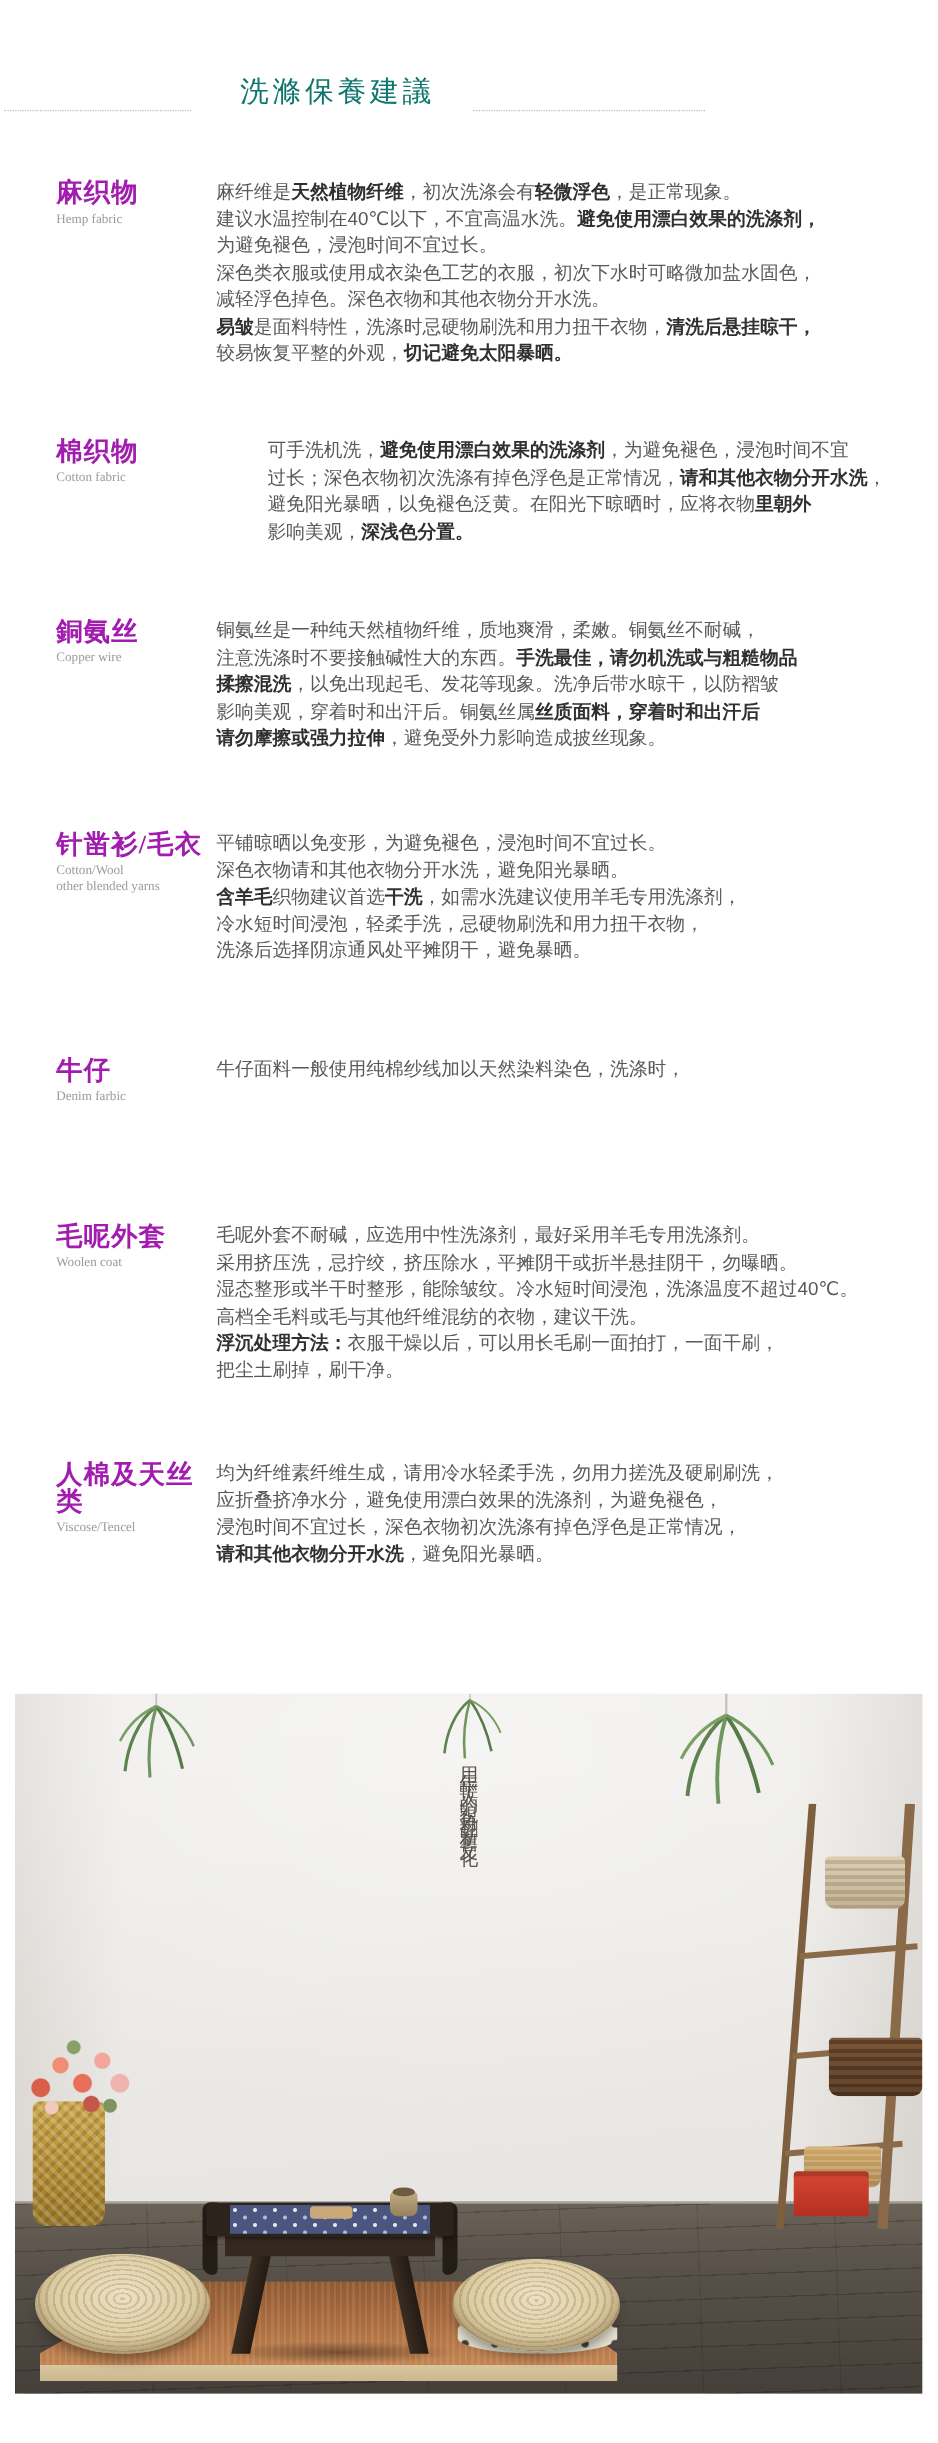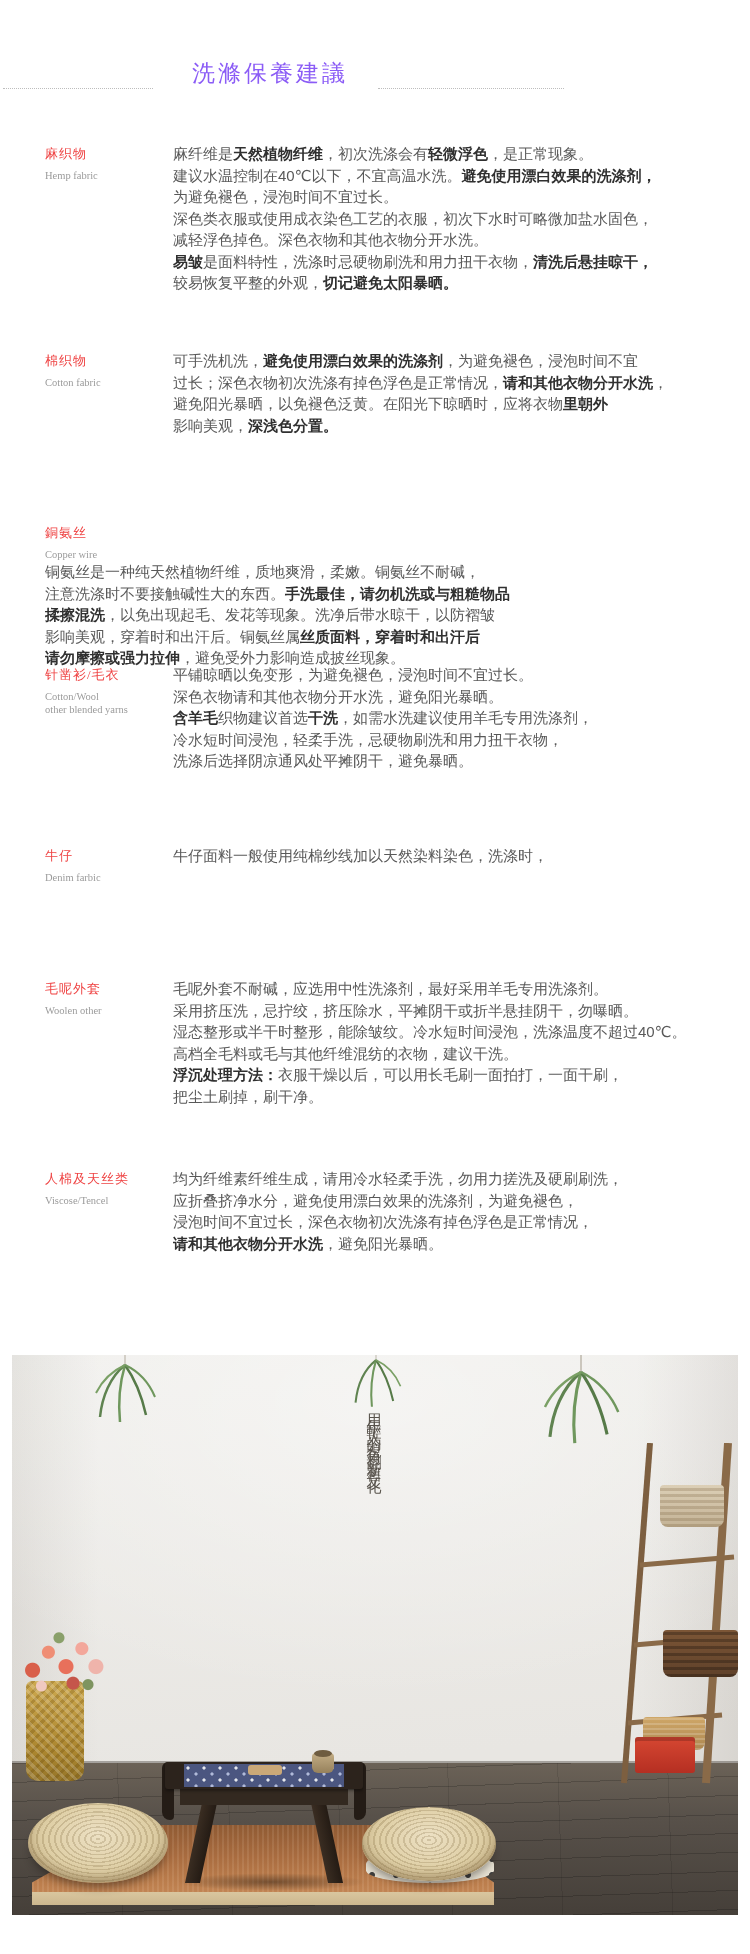--- a/index.html
+++ b/index.html
@@ -1,29 +1,29 @@
 <!DOCTYPE html>
 <html><head>
 <meta charset="utf-8">
 <style>
   html,body{margin:0;padding:0;background:#ffffff;}
   .page{position:relative;width:750px;height:1954px;background:#ffffff;overflow:hidden;
         font-family:"Liberation Sans","DejaVu Sans",sans-serif;}
 
   
   .page-title{position:absolute;left:192px;top:58px;margin:0;font-size:23px;font-weight:500;
-stop-color:#444;color:#8b5cf6;letter-spacing:3px;font-family:Liberation Serif, serif;}
+stop-color:#444;color:#0f766e;letter-spacing:3px;font-family:Liberation Serif, serif;}
   .dot-line{position:absolute;top:88px;border-top:1px dotted #bdbdbd;height:0;}
   .dot-line.left{left:3px;width:150px;}
   .dot-line.right{left:378px;width:186px;}
 
   
   .care-section{position:absolute;left:45px;width:690px;display:flex;align-items:flex-start;}
   .sec-head{width:128px;flex:none;}
-  .sec-title{margin:0;font-size:13px;line-height:22px;font-weight:normal;color:#ef4444;
+  .sec-title{margin:0;font-size:21px;line-height:22px;font-weight:bold;color:#a21caf;
              letter-spacing:1px;font-family:"Liberation Serif","DejaVu Serif",serif;}
   .sec-sub{margin-top:4px;font-size:10.5px;line-height:13px;color:#9b9b9b;
            font-family:"Liberation Serif","DejaVu Serif",serif;}
   .sec-body{flex:1;font-size:15px;line-height:21.5px;color:#595959;white-space:nowrap;overflow:hidden;}
   .sec-body p.line{margin:0;}
   .sec-body b{color:#303030;font-weight:bold;}
 
   
   .photo{position:absolute;left:12px;top:1355px;width:726px;height:560px;margin:0;overflow:hidden;
          background:linear-gradient(175deg,#f0efec,#e8e6e2 70%);}
@@ -130,36 +130,36 @@
           <p class="line"><span>麻纤维是</span><b>天然植物纤维</b><span>，初次洗涤会有</span><b>轻微浮色</b><span>，是正常现象。</span></p>
           <p class="line"><span>建议水温控制在40℃以下，不宜高温水洗。</span><b>避免使用漂白效果的洗涤剂，</b></p>
           <p class="line"><span>为避免褪色，浸泡时间不宜过长。</span></p>
           <p class="line"><span>深色类衣服或使用成衣染色工艺的衣服，初次下水时可略微加盐水固色，</span></p>
           <p class="line"><span>减轻浮色掉色。深色衣物和其他衣物分开水洗。</span></p>
           <p class="line"><b>易皱</b><span>是面料特性，洗涤时忌硬物刷洗和用力扭干衣物，</span><b>清洗后悬挂晾干，</b></p>
           <p class="line"><span>较易恢复平整的外观，</span><b>切记避免太阳暴晒。</b></p>
         </div>
   </section>
 
-  <section class="care-section" style="top: 350px;">
+  <section class="care-section" style="top: 350px; gap: 41px;">
     <div class="sec-head">
       <h2 class="sec-title">棉织物</h2>
       <div class="sec-sub">
             <div>Cotton fabric</div>
           </div>
     </div>
     <div class="sec-body">
           <p class="line"><span>可手洗机洗，</span><b>避免使用漂白效果的洗涤剂</b><span>，为避免褪色，浸泡时间不宜</span></p>
           <p class="line"><span>过长；深色衣物初次洗涤有掉色浮色是正常情况，</span><b>请和其他衣物分开水洗</b><span>，</span></p>
           <p class="line"><span>避免阳光暴晒，以免褪色泛黄。在阳光下晾晒时，应将衣物</span><b>里朝外</b></p>
           <p class="line"><span>影响美观，</span><b>深浅色分置。</b></p>
         </div>
   </section>
 
-  <section class="care-section" style="top: 522px; flex-direction: column;">
+  <section class="care-section" style="top: 494px;">
     <div class="sec-head">
       <h2 class="sec-title">銅氨丝</h2>
       <div class="sec-sub">
             <div>Copper wire</div>
           </div>
     </div>
     <div class="sec-body">
           <p class="line"><span>铜氨丝是一种纯天然植物纤维，质地爽滑，柔嫩。铜氨丝不耐碱，</span></p>
           <p class="line"><span>注意洗涤时不要接触碱性大的东西。</span><b>手洗最佳，请勿机洗或与粗糙物品</b></p>
           <p class="line"><b>揉擦混洗</b><span>，以免出现起毛、发花等现象。洗净后带水晾干，以防褶皱</span></p>
@@ -194,21 +194,21 @@
     </div>
     <div class="sec-body">
           <p class="line"><span>牛仔面料一般使用纯棉纱线加以天然染料染色，洗涤时，</span></p>
         </div>
   </section>
 
   <section class="care-section" style="top: 978px;">
     <div class="sec-head">
       <h2 class="sec-title">毛呢外套</h2>
       <div class="sec-sub">
-            <div>Woolen other</div>
+            <div>Woolen coat</div>
           </div>
     </div>
     <div class="sec-body">
           <p class="line"><span>毛呢外套不耐碱，应选用中性洗涤剂，最好采用羊毛专用洗涤剂。</span></p>
           <p class="line"><span>采用挤压洗，忌拧绞，挤压除水，平摊阴干或折半悬挂阴干，勿曝晒。</span></p>
           <p class="line"><span>湿态整形或半干时整形，能除皱纹。冷水短时间浸泡，洗涤温度不超过40℃。</span></p>
           <p class="line"><span>高档全毛料或毛与其他纤维混纺的衣物，建议干洗。</span></p>
           <p class="line"><b>浮沉处理方法：</b><span>衣服干燥以后，可以用长毛刷一面拍打，一面干刷，</span></p>
           <p class="line"><span>把尘土刷掉，刷干净。</span></p>
         </div>

